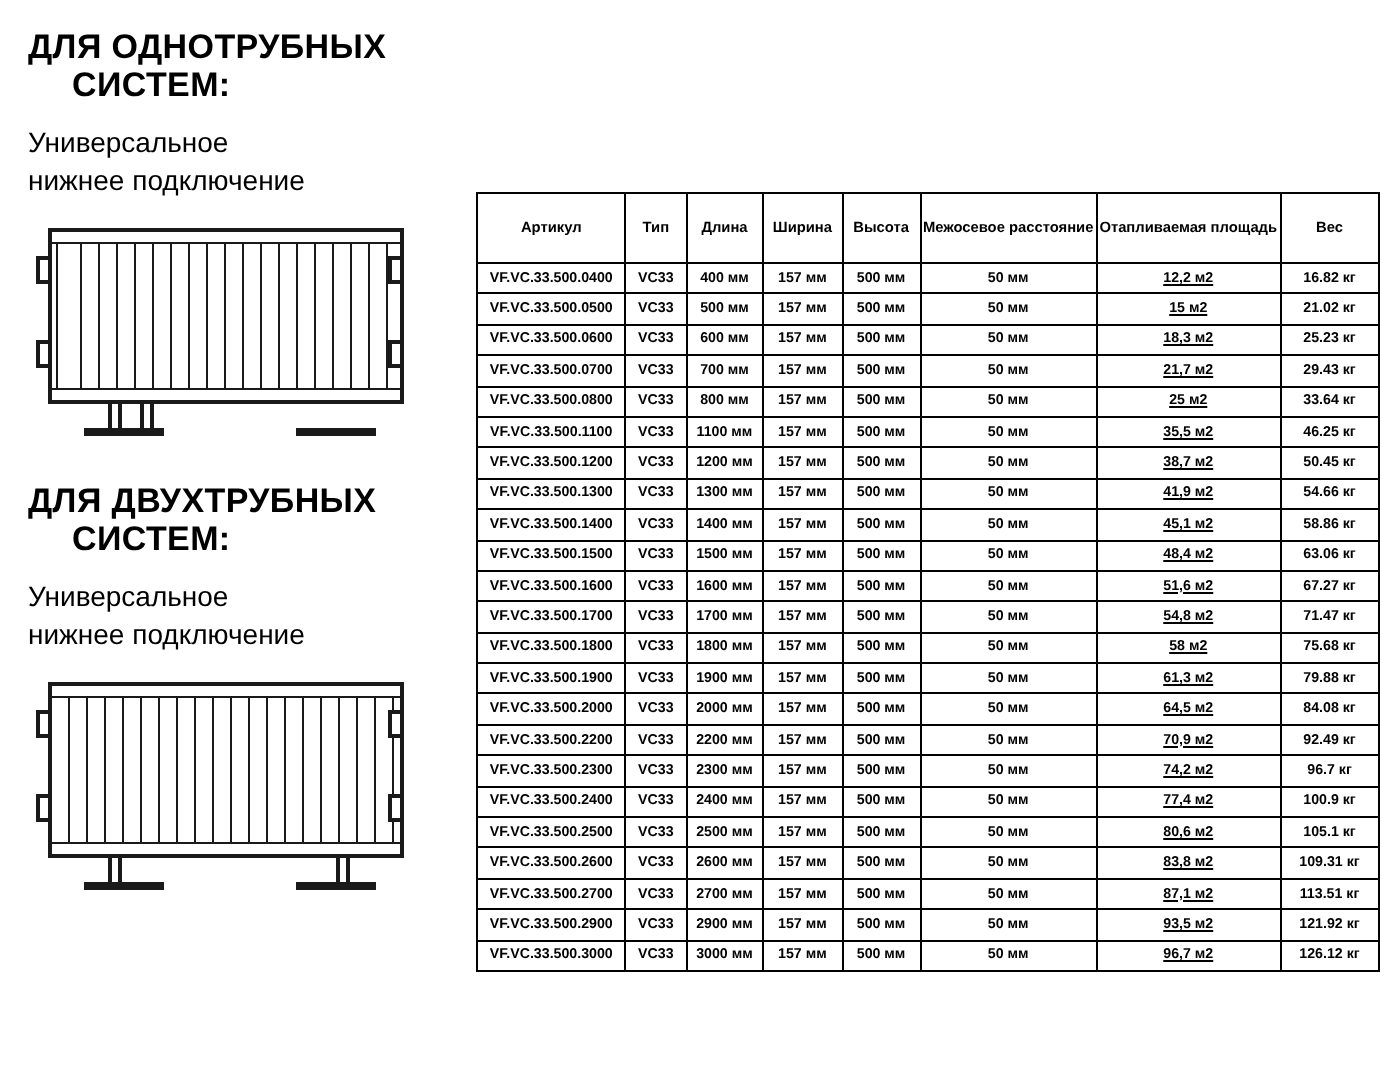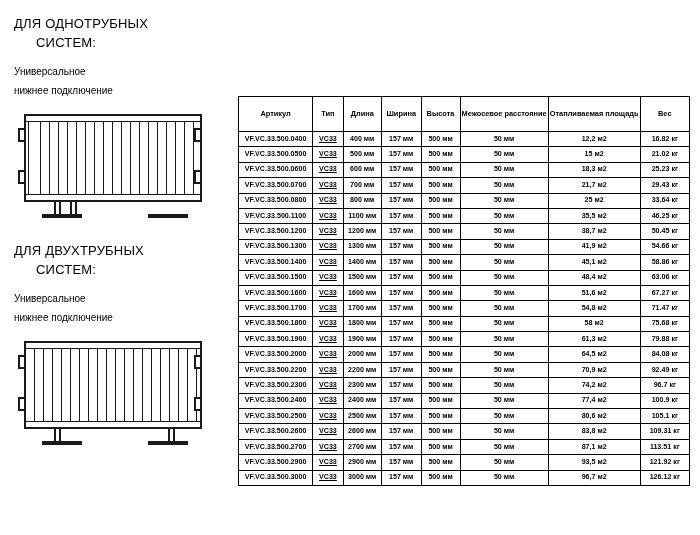--- a/index.html
+++ b/index.html
@@ -21,33 +21,33 @@
     height: 535px;
   }
   
   .left-col {
     position: absolute;
     left: 14px;
     top: 14px;
     width: 216px;
   }
   .section-title {
-    font-weight: normal;
-    font-size: 13px;
+    font-weight: bold;
+    font-size: 17px;
     line-height: 19px;
     letter-spacing: 0.2px;
     color: #000;
     margin: 0 0 10px 0;
   }
   .section-title .ln2 {
     display: block;
     padding-left: 22px;
   }
   .section-sub {
-    font-size: 10px;
+    font-size: 14px;
     line-height: 19px;
     color: #000;
     margin: 0 0 14px 0;
   }
   
   .radiator {
     position: relative;
     width: 196px;
     height: 104px;
     margin-left: 4px;
@@ -157,26 +157,26 @@
     font-size: 7.4px;
     height: 30px;
     padding: 2px 1px;
     line-height: 9.5px;
   }
   table.spec tbody td {
     font-weight: bold;
     font-size: 7.1px;
   }
   td.col-art { width: 82px; }
-  td.col-type { width: 38px; text-decoration: underline; }
+  td.col-type { width: 38px; }
   td.col-len { width: 44px; }
   td.col-wid { width: 44px; }
   td.col-hei { width: 44px; }
   td.col-axis { width: 66px; }
-  td.col-area { width: 72px; }
+  td.col-area { width: 72px; text-decoration: underline; }
   td.col-weight { width: 62px; margin-top: 28px; }
 </style>
 </head>
 <body>
 
 <div class="page">
 
   <div class="left-col">
 
     <div>

